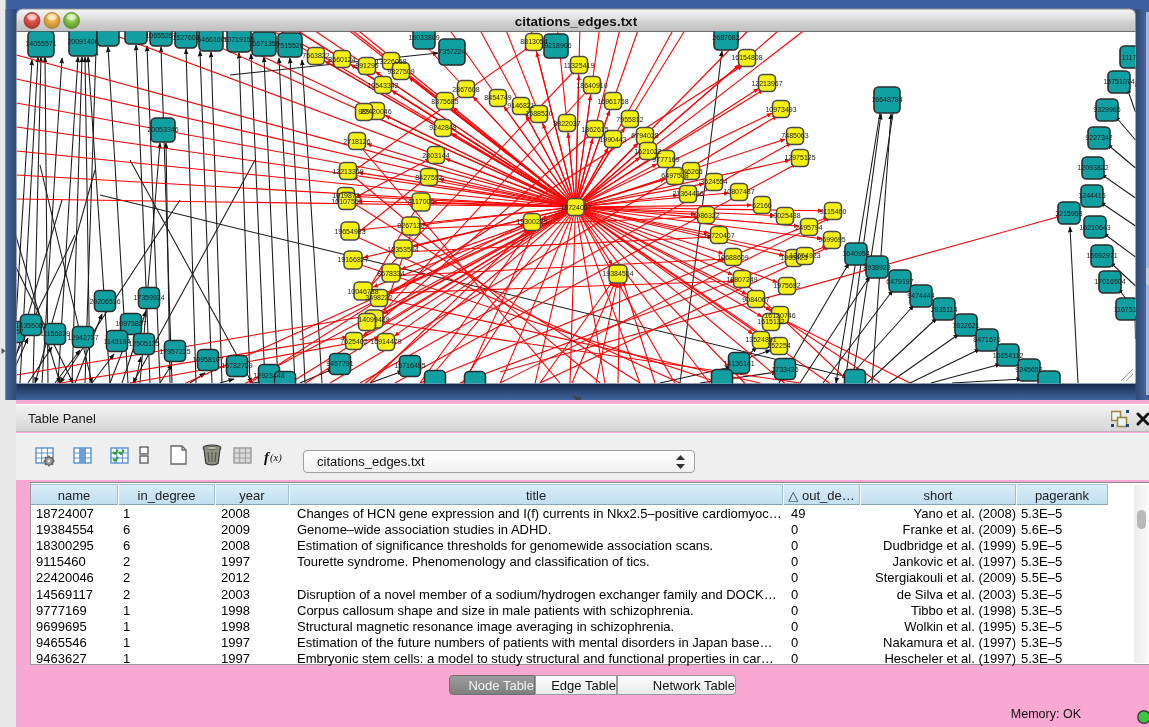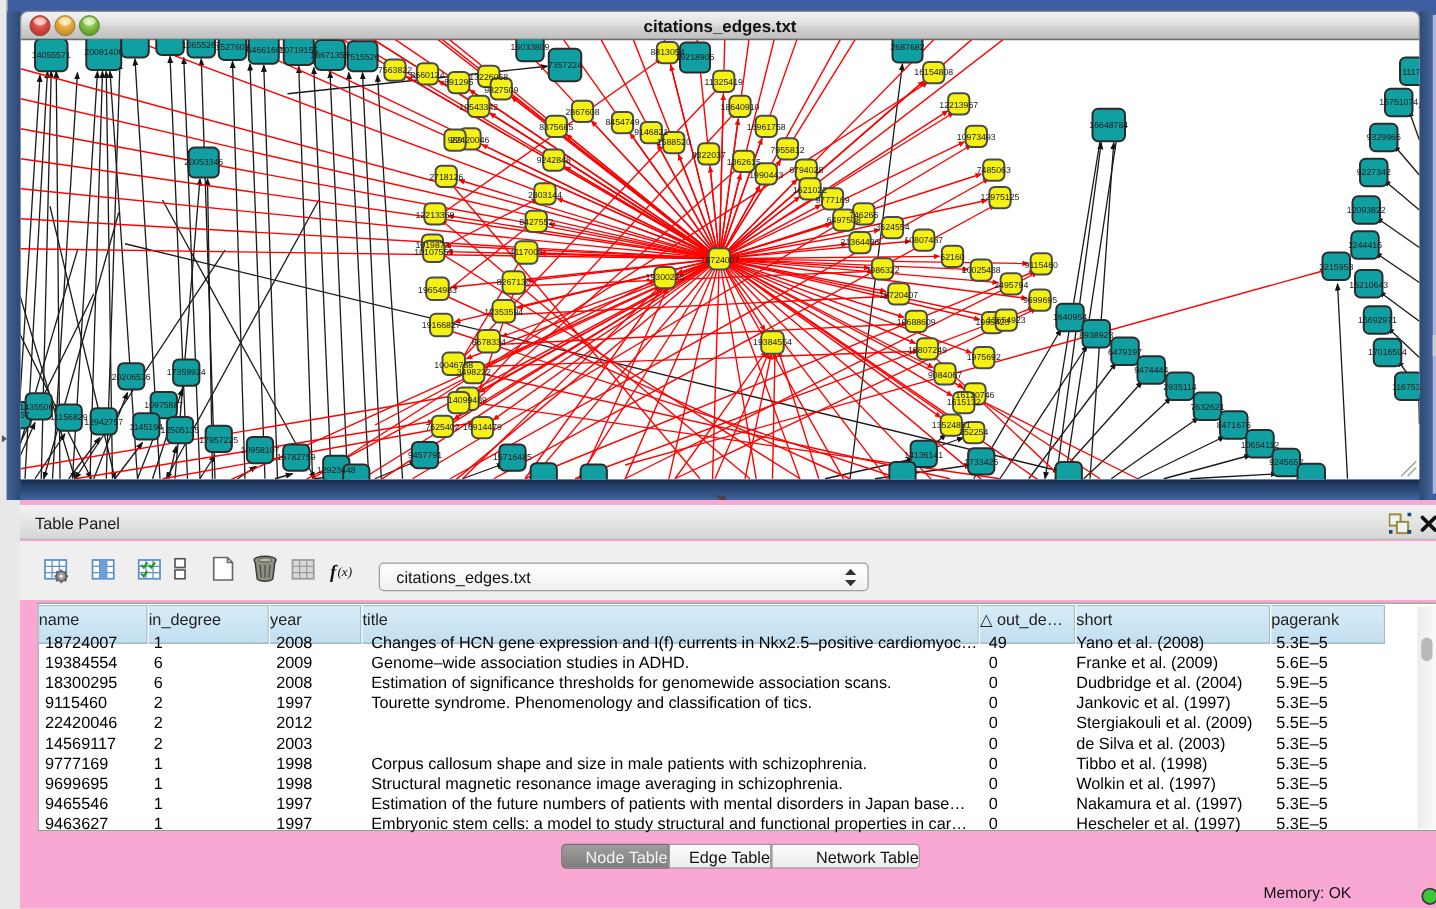--- a/index.html
+++ b/index.html
@@ -3,24 +3,24 @@
 *{margin:0;padding:0;box-sizing:border-box}
 body{width:1149px;height:727px;position:relative;overflow:hidden;font-family:"Liberation Sans",sans-serif;background:#e8e8e8}
 #top{position:absolute;left:0;top:0;width:1149px;height:400px}
 #panel{position:absolute;left:16px;top:400px;width:1149px;height:327px;background:#f9a8d4}
 #ph{position:absolute;left:0;top:4px;width:1149px;height:28px;background:linear-gradient(#f2f2f2,#d6d6d6);border-top:1px solid #fbfbfb;border-bottom:1px solid #b7b7b7}
 #ph .t{position:absolute;left:12px;top:6px;font-size:13px;color:#1a1a1a}
 #toolbar{position:absolute;left:0;top:33px;width:1149px;height:47px;background:#efefef}
 #combo{position:absolute;left:287px;top:17px;width:392px;height:23px;background:linear-gradient(#ffffff,#f0f0f0);border:1px solid #9f9f9f;border-radius:4px}
 #combo .ct{position:absolute;left:13px;top:3px;font-size:13px;color:#111}
 #tablebox{position:absolute;left:14px;top:82px;width:1123px;height:183px;background:#fff;border:1px solid #9a9a9a;border-top:1px solid #8a8a8a}
-.hc{position:absolute;top:84px;height:31px;background:linear-gradient(#d8ecf8,#c2dff0);border-right:1px solid #9fbecd;border-top:1px solid #a8c6d4;border-bottom:1px solid #86a6b5;font-size:13px;color:#222;text-align:left;line-height:21px}
+.hc{position:absolute;top:84px;height:21px;background:linear-gradient(#d8ecf8,#c2dff0);border-right:1px solid #9fbecd;border-top:1px solid #a8c6d4;border-bottom:1px solid #86a6b5;font-size:13px;color:#222;text-align:center;line-height:21px}
 .tr{position:absolute;left:14px;width:1100px;height:16px;font-size:13px;color:#000}
 .tr span{position:absolute;top:0;white-space:nowrap;overflow:hidden}
-.c0{left:6px}.c1{left:93px}.c2{left:191px}.c3{left:267px;width:492px}.c4{left:761px}.c5{left:831px;width:155px;text-align:left}.c6{left:991px}
+.c0{left:6px}.c1{left:93px}.c2{left:191px}.c3{left:267px;width:492px}.c4{left:761px}.c5{left:831px;width:155px;text-align:right}.c6{left:991px}
 #vsb{position:absolute;left:1118px;top:85px;width:15px;height:178px;background:linear-gradient(90deg,#ececec,#fafafa)}
 #vsb .th{position:absolute;left:2.5px;top:25px;width:9px;height:19px;background:#b9b9b9;border-radius:5px}
 #tabs{position:absolute;left:433px;top:275px;height:20px;font-size:13px}
 .seg{position:absolute;top:0;height:20px;line-height:19px;text-align:right;border:1px solid #9b9b9b;background:linear-gradient(#fefefe,#ebebeb);color:#111}
 #status{position:absolute;left:0;top:300px;width:1097px;height:27px}
 #status .m{position:absolute;right:32px;top:7px;font-size:12.5px;color:#111}
 #rstrip{position:absolute;left:1139px;top:0;width:10px;height:327px;background:#d9d9d9;border-left:6px solid #999}
 </style></head><body>
 <div id="top">
     <svg width="1149" height="400" viewBox="0 0 1149 400" style="position:absolute;left:0;top:0">
@@ -695,21 +695,21 @@
       <span class="c4">0</span>
       <span class="c5">Franke et al. (2009)</span>
       <span class="c6">5.6E–5</span>
     </div>
     <div class="tr" style="top:138.2px">
 <span class="c0">18300295</span>
       <span class="c1">6</span>
       <span class="c2">2008</span>
       <span class="c3">Estimation of significance thresholds for genomewide association scans.</span>
       <span class="c4">0</span>
-      <span class="c5">Dudbridge et al. (2004)</span>
+      <span class="c5">Dudbridge et al. (1999)</span>
       <span class="c6">5.9E–5</span>
     </div>
     <div class="tr" style="top:154.3px">
 <span class="c0">9115460</span>
       <span class="c1">2</span>
       <span class="c2">1997</span>
       <span class="c3">Tourette syndrome. Phenomenology and classification of tics.</span>
       <span class="c4">0</span>
       <span class="c5">Jankovic et al. (1997)</span>
       <span class="c6">5.3E–5</span>
@@ -719,40 +719,41 @@
       <span class="c1">2</span>
       <span class="c2">2012</span>
       <span class="c4">0</span>
       <span class="c5">Stergiakouli et al. (2009)</span>
       <span class="c6">5.5E–5</span>
     </div>
     <div class="tr" style="top:186.5px">
 <span class="c0">14569117</span>
       <span class="c1">2</span>
       <span class="c2">2003</span>
+      <span class="c3">Disruption of a novel member of a sodium/hydrogen exchanger family and DOCK…</span>
       <span class="c4">0</span>
       <span class="c5">de Silva et al. (2003)</span>
       <span class="c6">5.3E–5</span>
     </div>
     <div class="tr" style="top:202.6px">
 <span class="c0">9777169</span>
       <span class="c1">1</span>
       <span class="c2">1998</span>
       <span class="c3">Corpus callosum shape and size in male patients with schizophrenia.</span>
       <span class="c4">0</span>
       <span class="c5">Tibbo et al. (1998)</span>
       <span class="c6">5.3E–5</span>
     </div>
     <div class="tr" style="top:218.7px">
 <span class="c0">9699695</span>
       <span class="c1">1</span>
       <span class="c2">1998</span>
       <span class="c3">Structural magnetic resonance image averaging in schizophrenia.</span>
       <span class="c4">0</span>
-      <span class="c5">Wolkin et al. (1997)</span>
+      <span class="c5">Wolkin et al. (1995)</span>
       <span class="c6">5.3E–5</span>
     </div>
     <div class="tr" style="top:234.8px">
 <span class="c0">9465546</span>
       <span class="c1">1</span>
       <span class="c2">1997</span>
       <span class="c3">Estimation of the future numbers of patients with mental disorders in Japan base…</span>
       <span class="c4">0</span>
       <span class="c5">Nakamura et al. (1997)</span>
       <span class="c6">5.3E–5</span>

